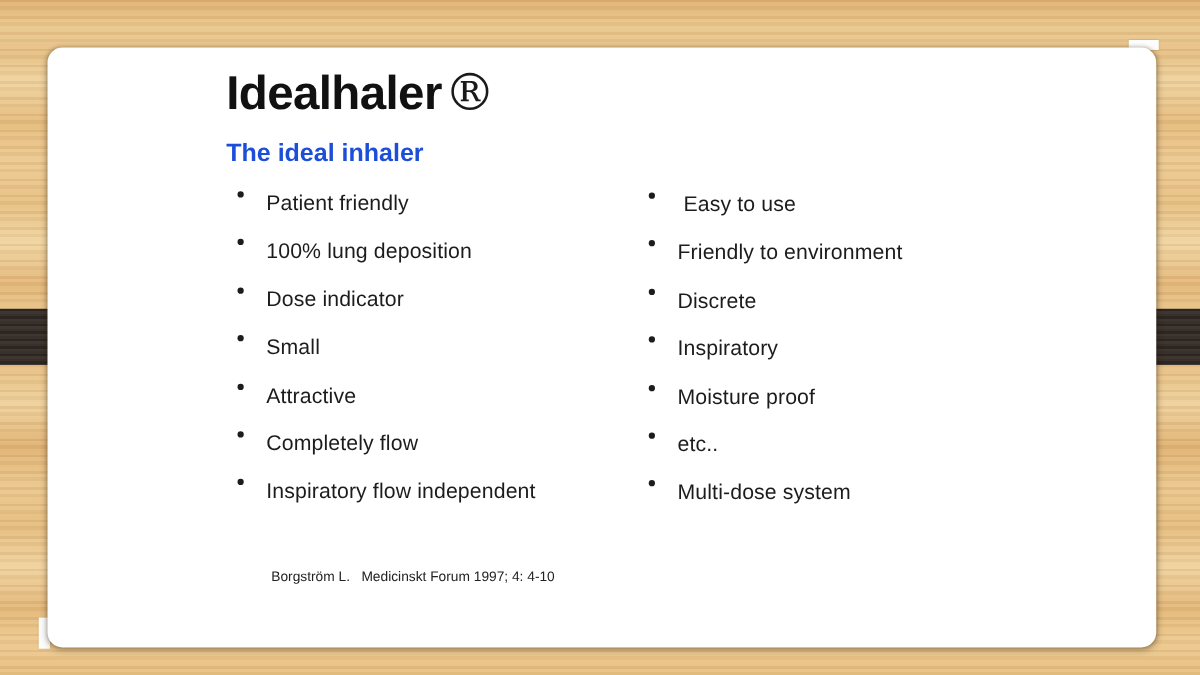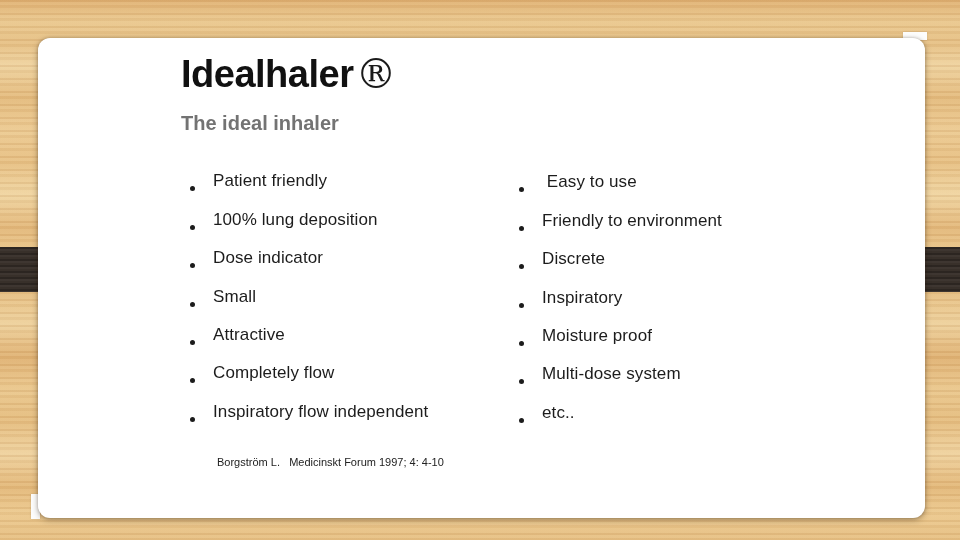--- a/index.html
+++ b/index.html
@@ -100,37 +100,37 @@
     margin-left: 2px;
     color: #1a1a1a;
   }
 
   .slide-subtitle {
     position: absolute;
     left: 143px;
     top: 74px;
     font-size: 20px;
     font-weight: bold;
-    color: #737373;
+    color: #1d4ed8;
     white-space: nowrap;
   }
 
   ul.bullet-list {
     list-style: none;
     margin: 0;
     padding: 0;
     position: absolute;
   }
   ul.bullet-list.left-col  { left: 152px; top: 115px; width: 340px; }
   ul.bullet-list.right-col { left: 481px; top: 116px; width: 340px; }
 
   li.bullet-item {
     height: 38.4px;
     display: flex;
-    align-items: flex-end;
+    align-items: flex-start;
   }
   .bullet-dot {
     width: 5px;
     height: 5px;
     border-radius: 50%;
     background: #1c1c1c;
     flex: 0 0 5px;
     margin-right: 18px;
   }
   .bullet-text {
@@ -214,23 +214,23 @@
       <li class="bullet-item">
       <span class="bullet-dot"></span>
       <span class="bullet-text">Inspiratory</span>
     </li>
       <li class="bullet-item">
       <span class="bullet-dot"></span>
       <span class="bullet-text">Moisture proof</span>
     </li>
       <li class="bullet-item">
       <span class="bullet-dot"></span>
+      <span class="bullet-text">etc..</span>
+    </li>
+      <li class="bullet-item">
+      <span class="bullet-dot"></span>
       <span class="bullet-text">Multi-dose system</span>
     </li>
-      <li class="bullet-item">
-      <span class="bullet-dot"></span>
-      <span class="bullet-text">etc..</span>
-    </li>
     </ul>
 
   <div class="citation">Borgström L.   Medicinskt Forum 1997; 4: 4-10</div>
 
 </div>
 
 </body></html>

